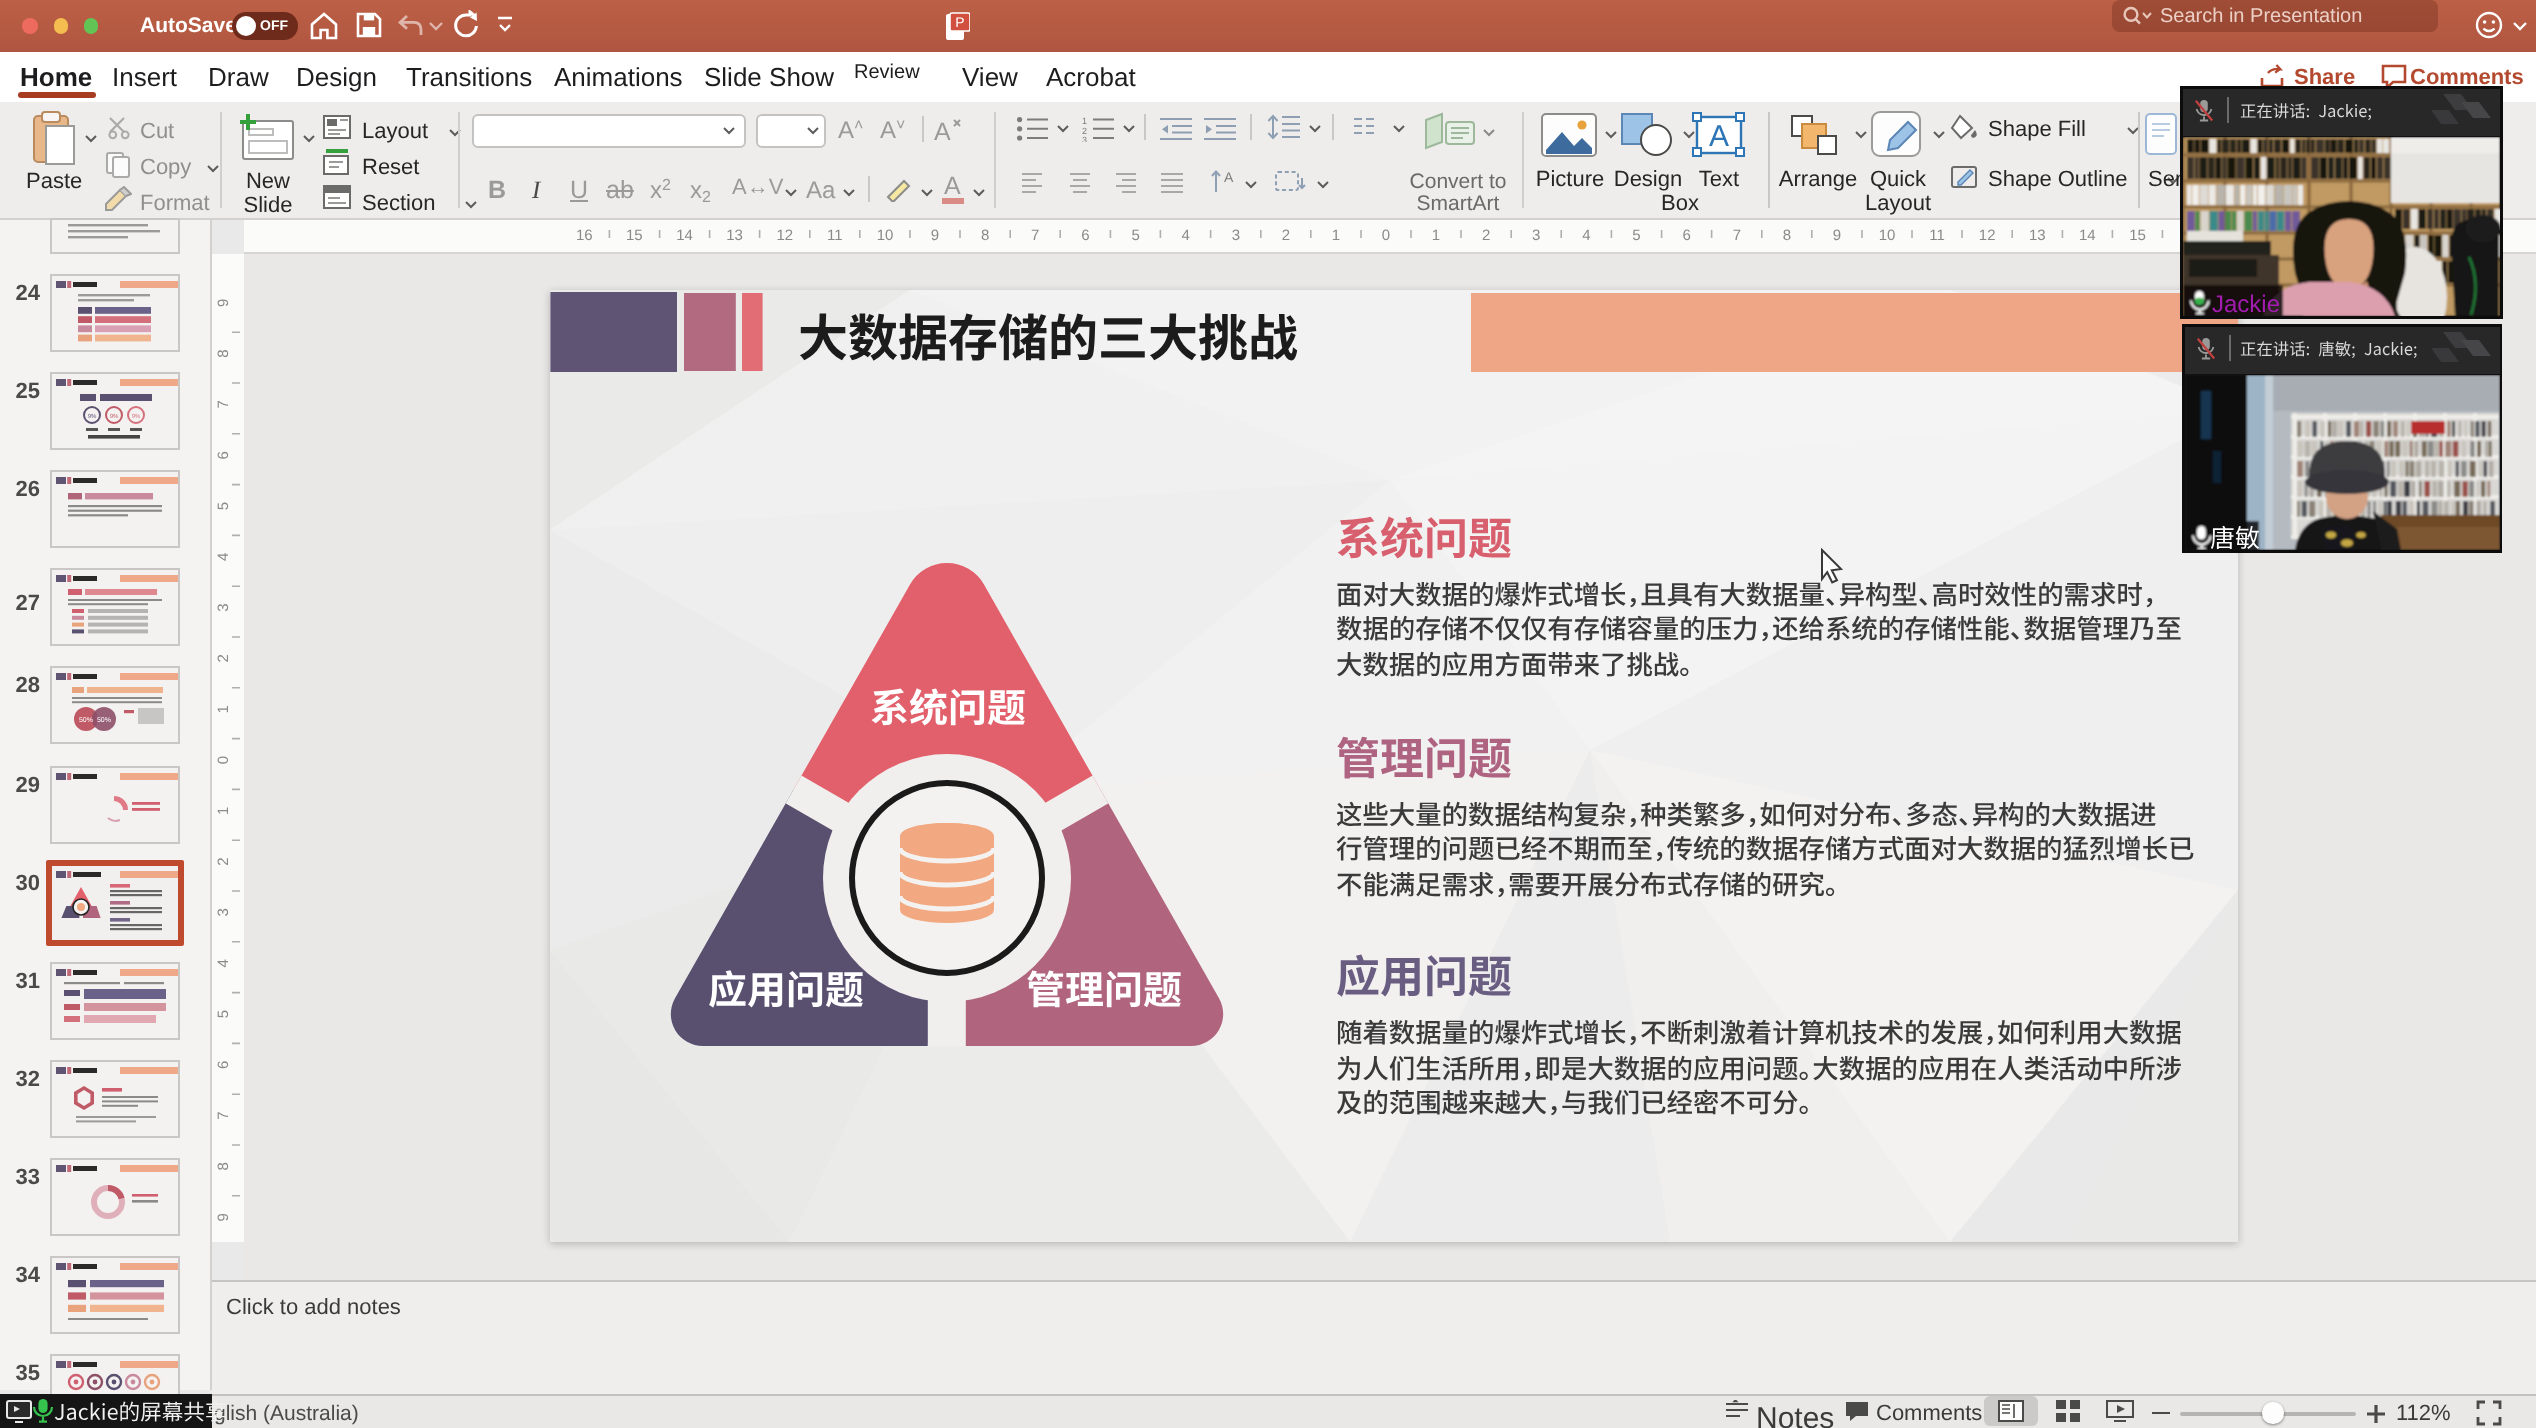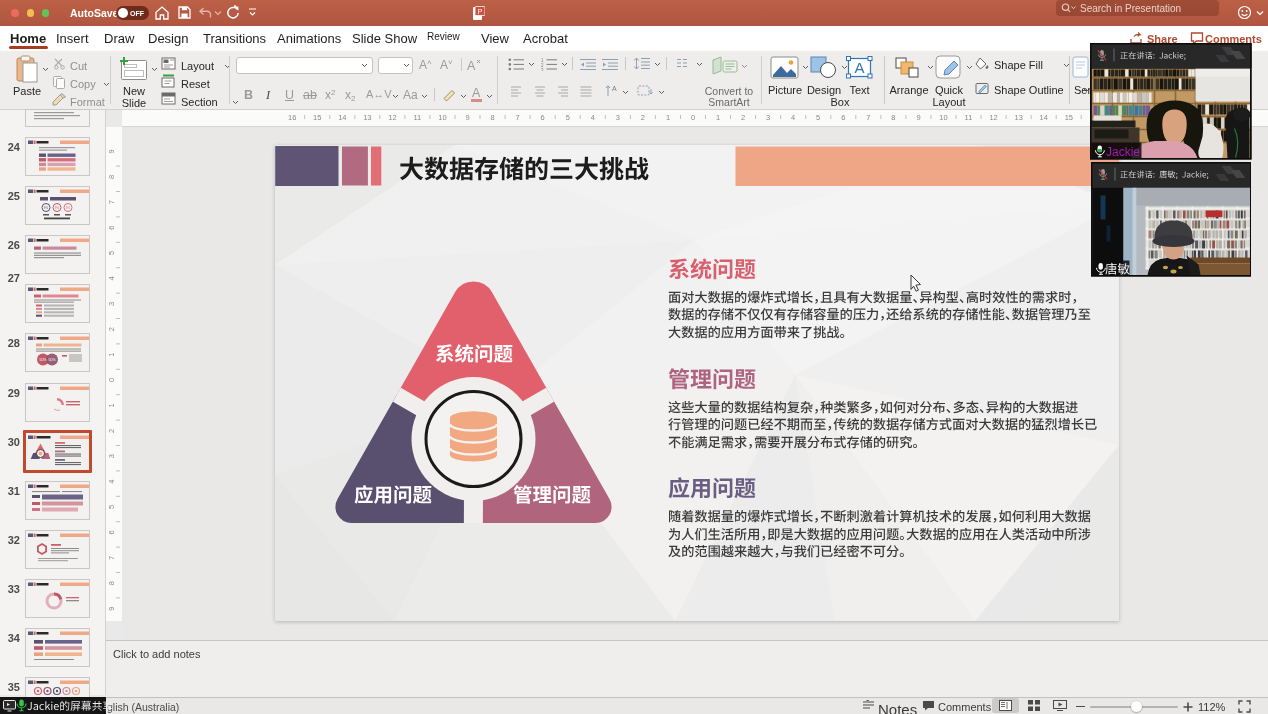--- a/index.html
+++ b/index.html
@@ -606,21 +606,21 @@
       <rect x="2" y="2.5" width="5" height="3.5" fill="#5f5472"></rect>
       <rect x="7.6" y="2.5" width="2" height="3.5" fill="#c06a78"></rect>
       <rect x="10.5" y="3" width="12" height="2.5" fill="#2a2a2a"></rect>
       <rect x="34" y="2.5" width="29" height="3.5" fill="#efa988"></rect>
       <rect x="8" y="10.5" width="7" height="3.2" fill="#b06478"></rect>
       <rect x="16.5" y="10.5" width="34" height="3.2" fill="#c98a9e"></rect>
       <rect x="8" y="16.5" width="47" height="1.1" fill="#8a8a88"></rect>
       <rect x="8" y="18.8" width="47" height="1.1" fill="#8a8a88"></rect>
       <rect x="8" y="21.1" width="30" height="1.1" fill="#8a8a88"></rect>
     </svg>
-    <div class="tx" style="left:20px;top:272px;font-size:11px;font-weight:bold;color:#4a4a48;transform:translateX(-100%)">27</div>
+    <div class="tx" style="left:20px;top:296px;font-size:11px;font-weight:bold;color:#4a4a48;transform:translateX(-100%)">27</div>
     <svg class="abs" style="left:26px;top:285px;outline:1px solid #c8c7c6" width="63" height="37" viewBox="0 0 63 37">
       <rect x="0" y="0" width="63" height="37" fill="#f4f2f1"></rect>
       <rect x="2" y="2.5" width="5" height="3.5" fill="#5f5472"></rect>
       <rect x="7.6" y="2.5" width="2" height="3.5" fill="#c06a78"></rect>
       <rect x="10.5" y="3" width="12" height="2.5" fill="#2a2a2a"></rect>
       <rect x="34" y="2.5" width="29" height="3.5" fill="#efa988"></rect>
       <rect x="8" y="9.5" width="7" height="3" fill="#d06070"></rect>
       <rect x="16.5" y="9.5" width="36" height="3" fill="#e08890"></rect>
       <rect x="8" y="14.5" width="47" height="1" fill="#8a8a88"></rect>
       <rect x="8" y="16.6" width="40" height="1" fill="#8a8a88"></rect>

